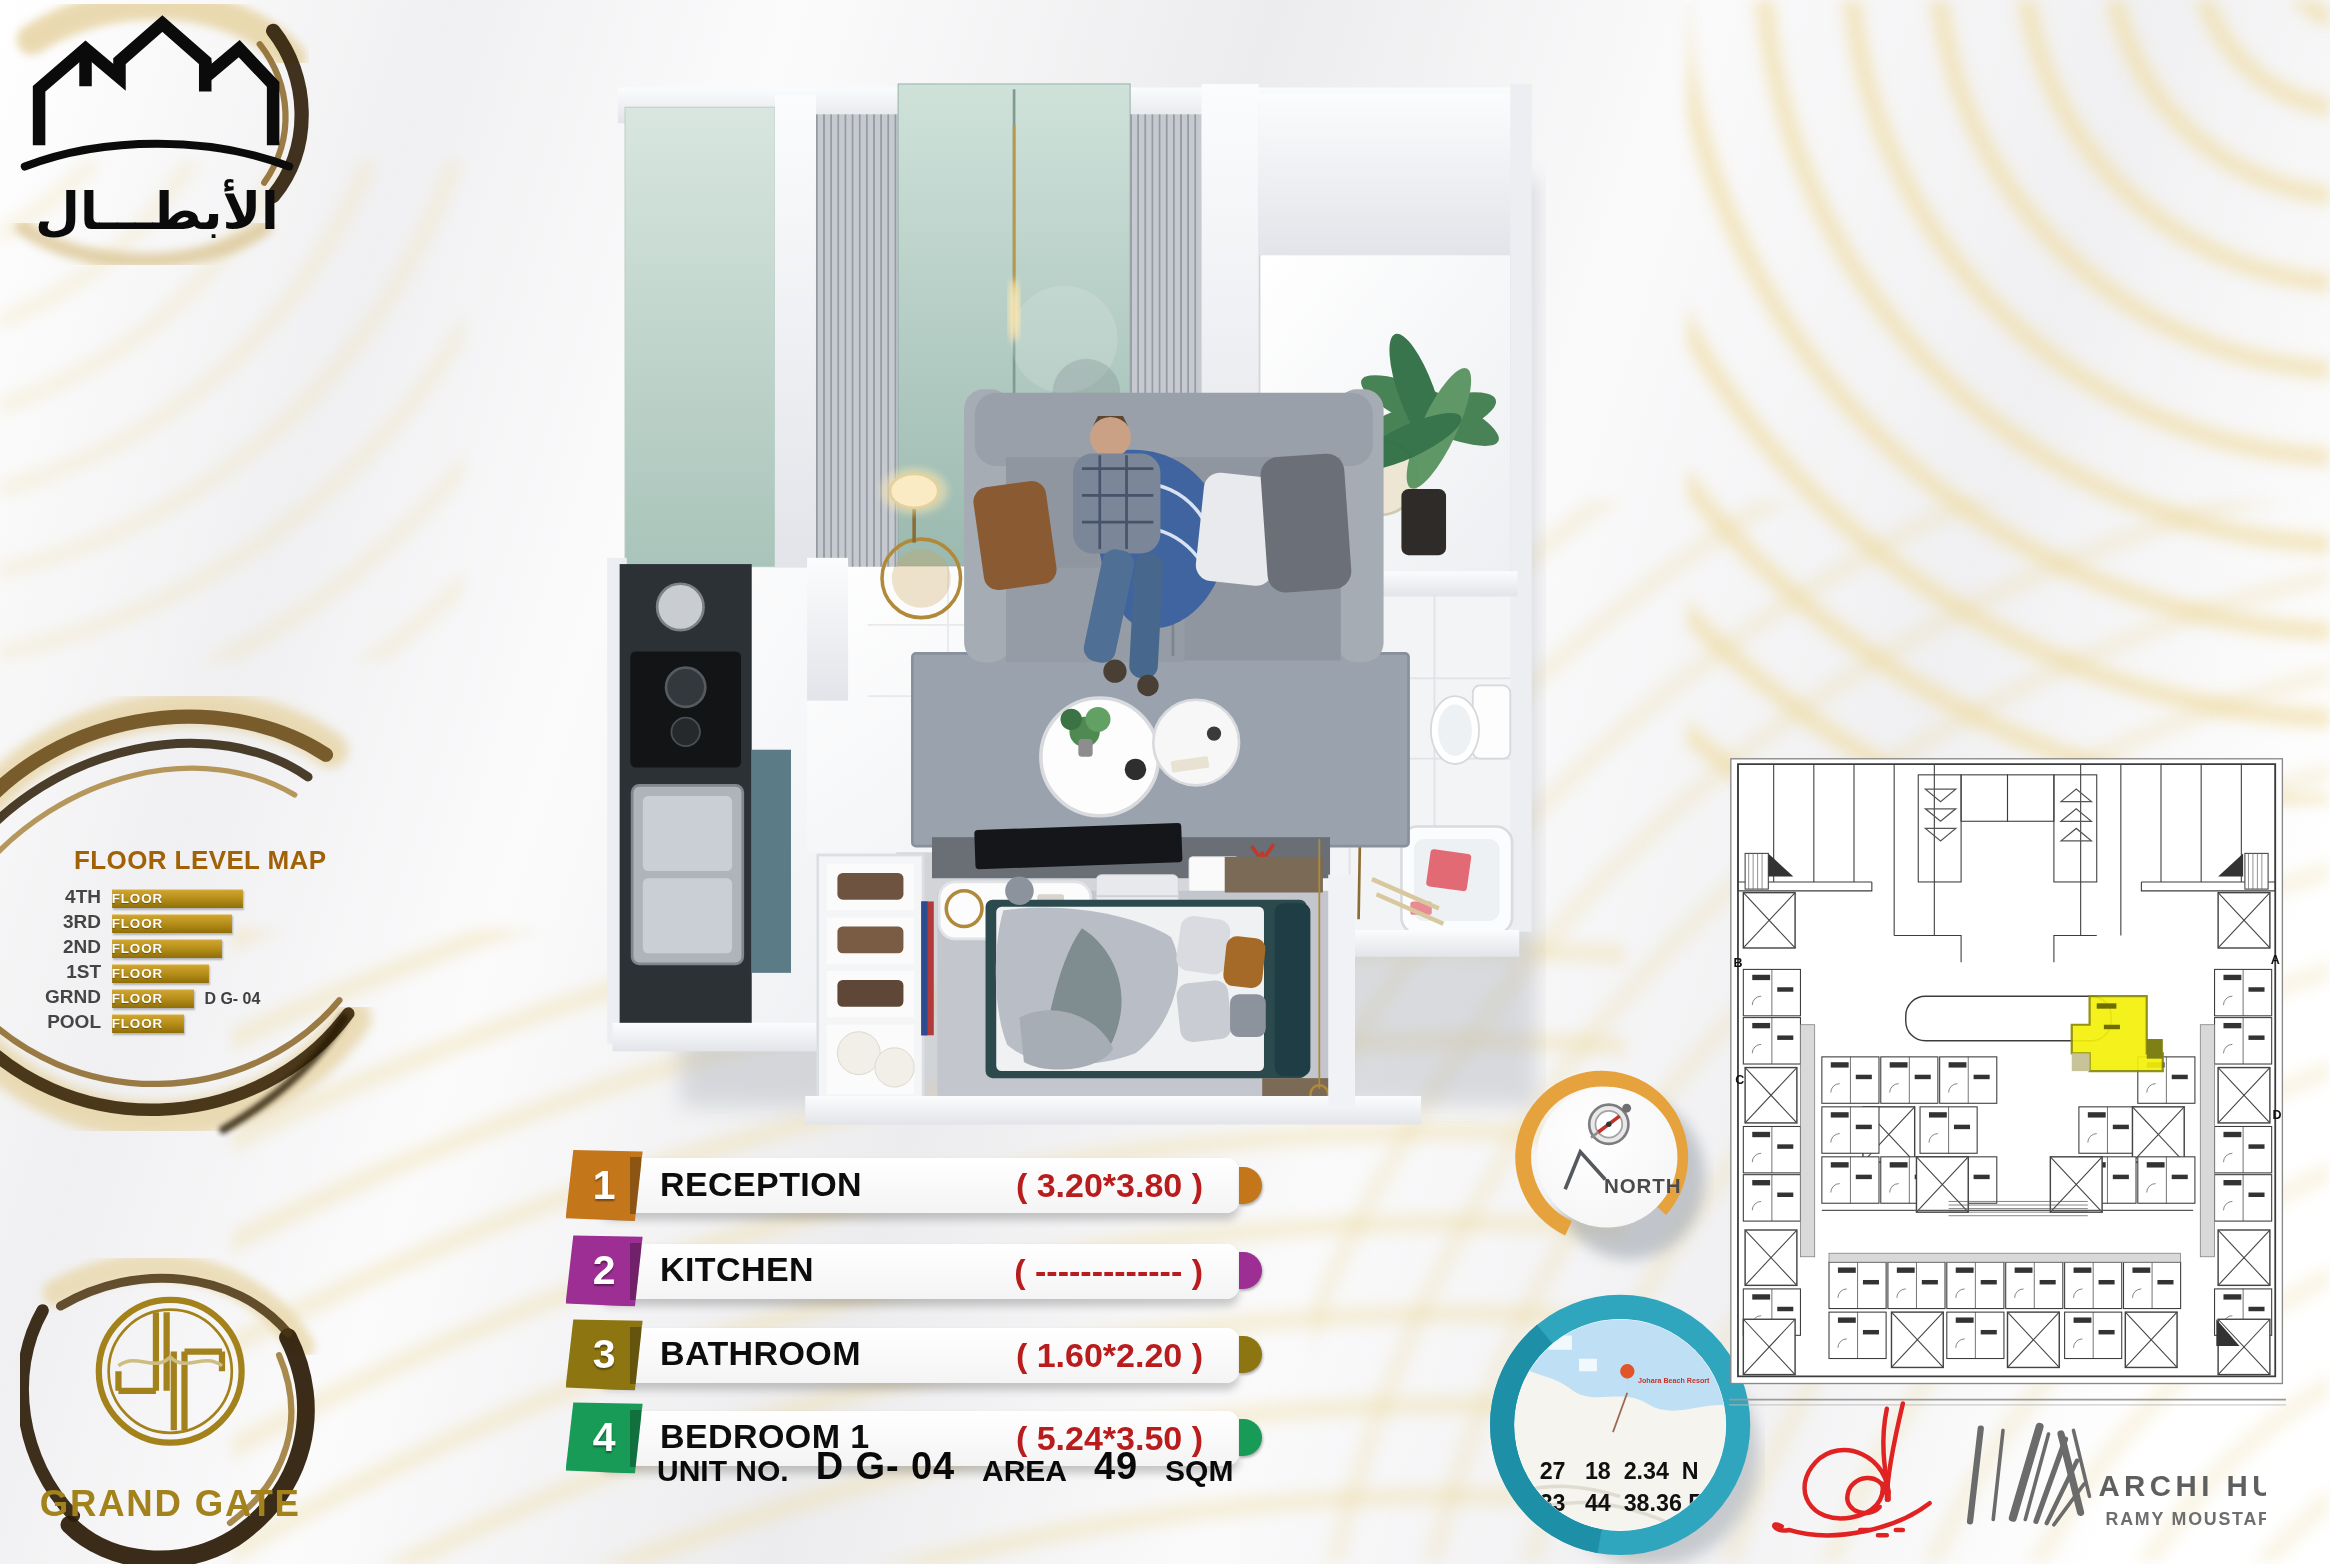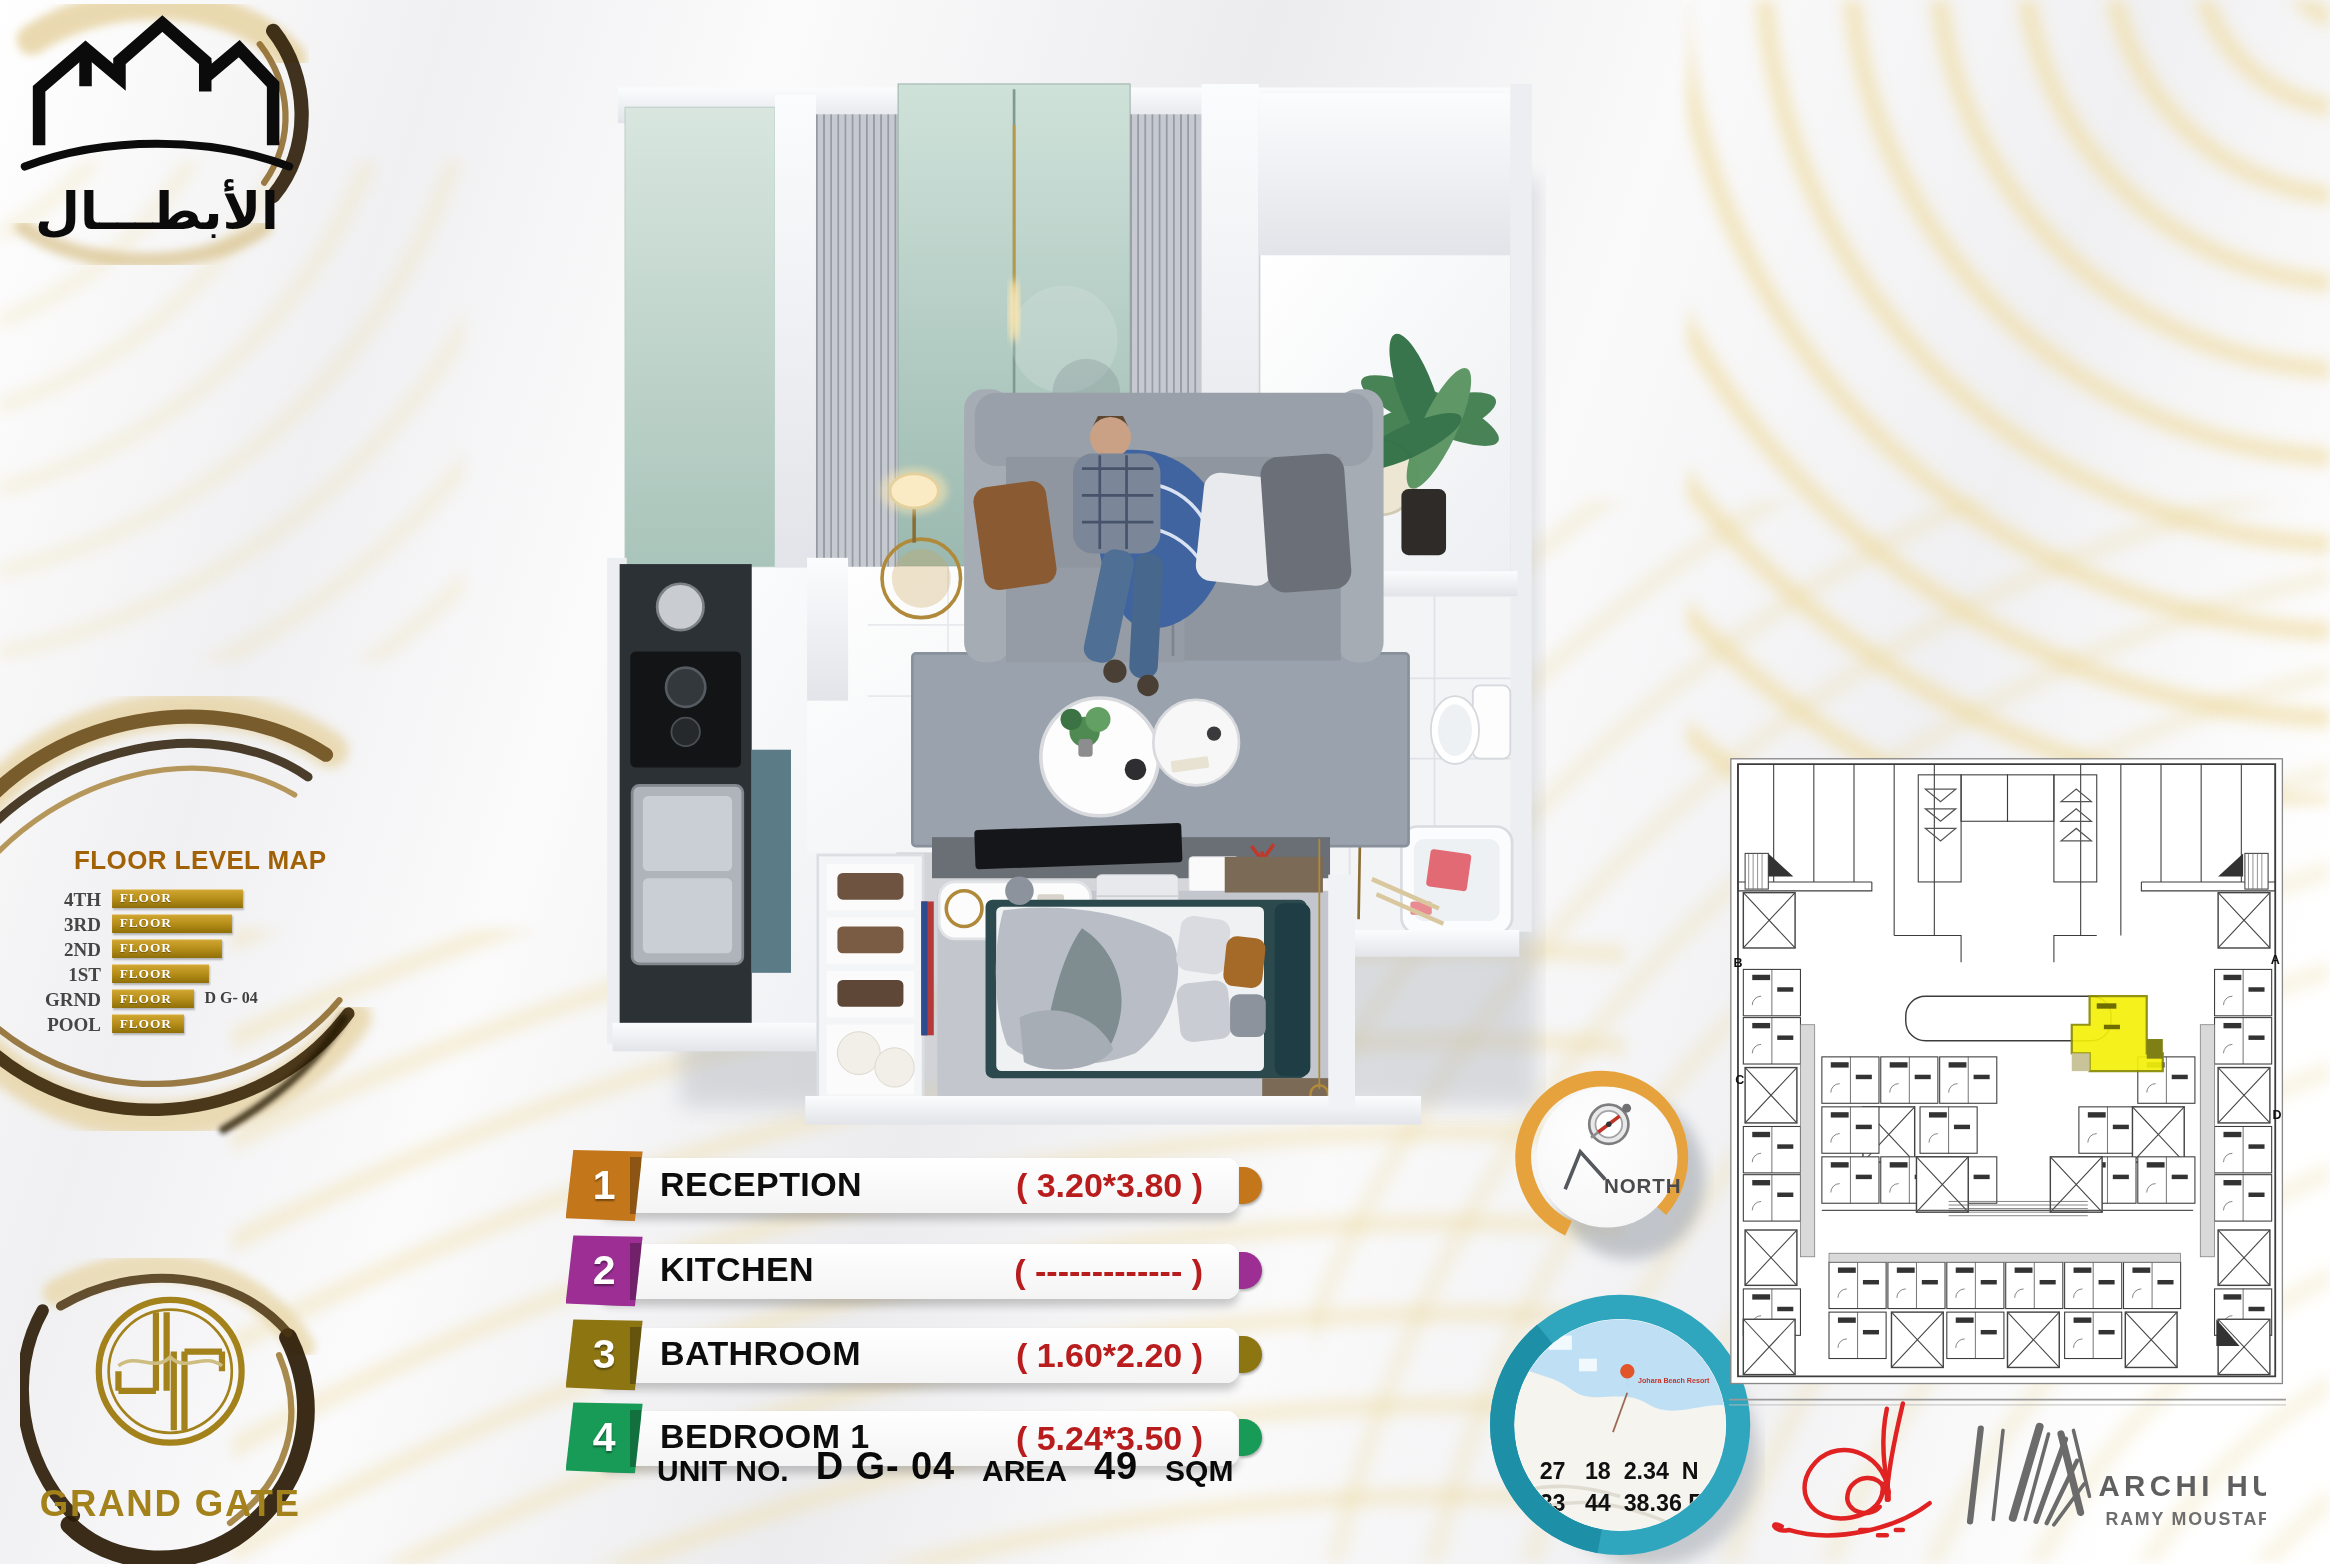--- a/index.html
+++ b/index.html
@@ -17,26 +17,26 @@
   #rip-bc{left:232px;top:929px;width:1393px;height:636px;opacity:.55;
     background:repeating-radial-gradient(circle at 88% 430%,rgba(244,231,190,0) 0 59px,rgba(238,220,165,.9) 75px,rgba(244,231,190,0) 91px);}
   #rip-rm{left:1312px;top:500px;width:1018px;height:1062px;opacity:.38;
     background:repeating-radial-gradient(circle at 128% 128%,rgba(244,231,190,0) 0 62px,rgba(236,219,166,.9) 79px,rgba(244,231,190,0) 95px);}
   #rip-l{left:0;top:161px;width:464px;height:500px;opacity:.4;
     background:repeating-radial-gradient(circle at -30% -40%,rgba(244,231,190,0) 0 52px,rgba(238,222,172,.9) 66px,rgba(244,231,190,0) 80px);}
 
   
   #floor-map{left:31px;top:845px;width:321px;}
   #floor-map h2{margin:0 0 12.5px 43px;font-size:26px;font-weight:800;color:#a16207;letter-spacing:0.4px;}
-  .fl-row{display:flex;align-items:flex-start;height:19px;margin-bottom:6.2px;font-family:Liberation Serif, serif;}
+  .fl-row{display:flex;align-items:flex-end;height:19px;margin-bottom:6.2px;}
   .fl-label{width:70px;text-align:right;font-size:19px;font-weight:800;color:#454545;padding-right:10.7px;flex:none;}
   .fl-bar{height:19px;background:linear-gradient(180deg,#d3a833 0%,#b38c17 55%,#8f6f0a 100%);
           box-shadow:inset 0 0.9px 0.9px rgba(255,255,255,.5),0.9px 1.8px 1.8px rgba(0,0,0,.25);
           display:flex;align-items:center;flex:none;}
-  .fl-bar span{color:#fff;font-size:13.4px;font-weight:800;letter-spacing:0.9px;padding-left:8px;text-shadow:0 0.9px 0.9px rgba(0,0,0,.35);}
+  .fl-bar span{color:#fff;font-size:13.4px;font-weight:800;letter-spacing:0.9px;text-shadow:0 0.9px 0.9px rgba(0,0,0,.35);}
   .fl-note{font-size:16px;font-weight:800;color:#3f3f3f;margin-left:10.7px;white-space:pre;}
 
   
   #legend{left:546px;top:1143px;width:732px;height:332px;}
   .lg-row{position:absolute;left:0;width:723px;height:66px;}
   .lg-bar{position:absolute;left:52px;top:4.5px;right:30px;height:55px;background:linear-gradient(180deg,#ffffff,#f4f4f5);
           border-radius:12.5px;box-shadow:0 6.2px 9px rgba(0,0,0,.20),inset 0 0.9px 0 #fff;}
   .lg-badge{position:absolute;left:19.6px;top:-3.6px;width:77px;height:71px;background:var(--c);
             clip-path:polygon(10% 0,100% 2%,90% 100%,0 96%);
             box-shadow:1.8px 3.6px 5.4px rgba(0,0,0,.3);

